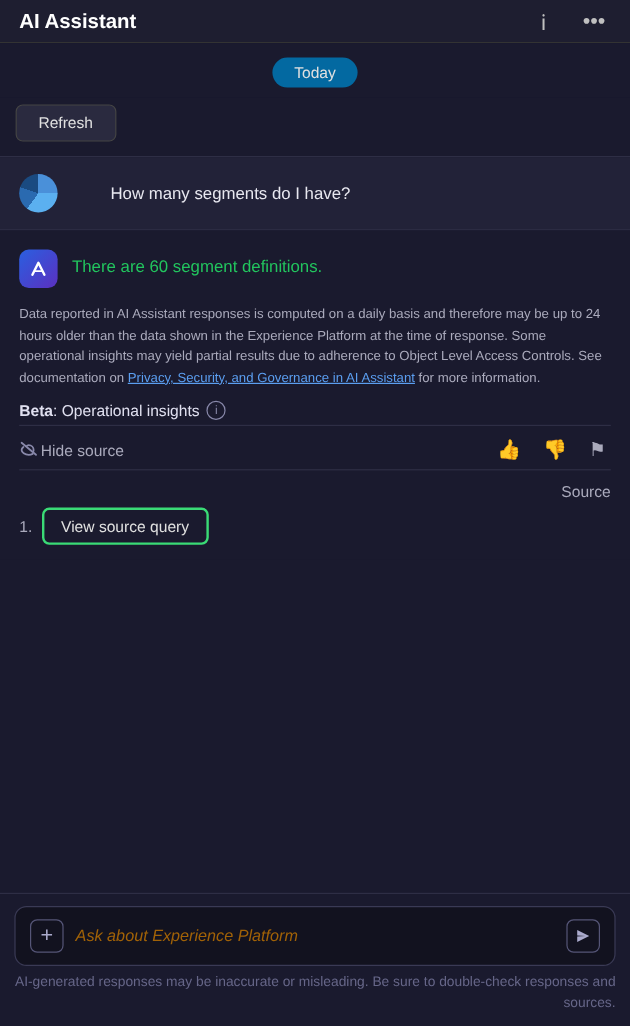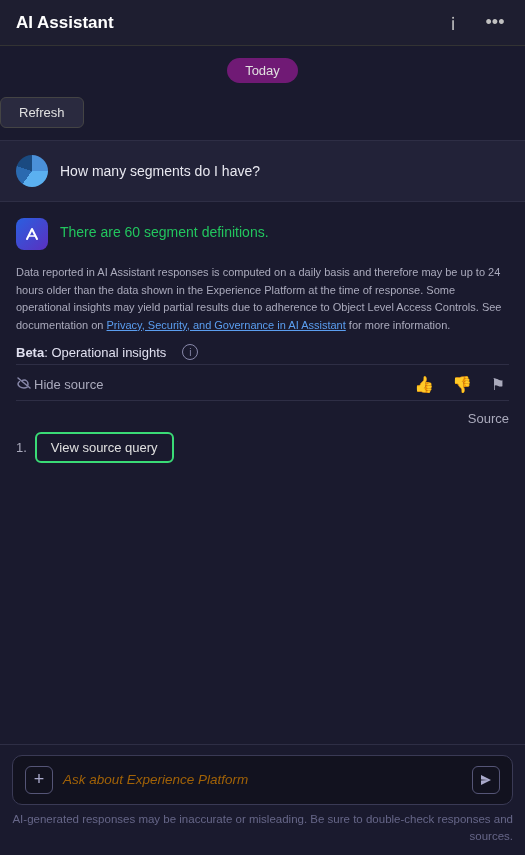--- a/index.html
+++ b/index.html
@@ -14,21 +14,21 @@
     }
 
     
     .header {
       display: flex;
       align-items: center;
       justify-content: space-between;
       background: #1e1e30;
       padding: 10px 16px;
       border-bottom: 1px solid #333;
-      height: 46px;
+      height: 36px;
     }
     .header-title {
       font-size: 17px;
       font-weight: 600;
       color: #ffffff;
     }
     .header-icons {
       display: flex;
       gap: 14px;
       align-items: center;
@@ -49,31 +49,31 @@
 
     
     .date-bar {
       display: flex;
       justify-content: center;
       align-items: center;
       padding: 12px 0 8px 0;
       background: #1a1a2e;
     }
     .date-badge {
-      background: #701a75;
+      background: #0369a1;
       color: #e0e0e0;
       font-size: 13px;
       padding: 5px 18px;
       border-radius: 16px;
       font-weight: 500;
     }
 
     
     .refresh-bar {
-      padding: 6px 16px 12px 0;
+      padding: 6px 16px 12px 13px;
       background: #1a1a2e;
     }
     .refresh-btn {
       background: #2a2a3f;
       border: 1px solid #444;
       color: #e0e0e0;
       padding: 7px 18px;
       border-radius: 6px;
       cursor: pointer;
       font-size: 13px;
@@ -100,20 +100,21 @@
       width: 32px;
       height: 32px;
       border-radius: 50%;
       background: conic-gradient(#4a90d9 0% 25%, #5bb0f0 25% 60%, #2a6ab0 60% 80%, #1a4a80 80% 100%);
       flex-shrink: 0;
     }
     .user-message-text {
       color: #e8e8f0;
       font-size: 14px;
       font-weight: 400;
+      margin-left: 32px;
     }
 
     
     .ai-response {
       padding: 16px 16px 12px 16px;
       background: #1a1a2e;
     }
     .ai-response-header {
       display: flex;
       align-items: flex-start;
@@ -165,21 +166,21 @@
     }
     .disclaimer-link {
       color: #5b9ef0;
       text-decoration: underline;
       cursor: pointer;
     }
 
     .beta-row {
       display: flex;
       align-items: center;
-      gap: 16px;
+      gap: 6px;
       margin-top: 10px;
       margin-bottom: 4px;
     }
     .beta-label {
       font-size: 13px;
       color: #e0e0f0;
     }
     .beta-label strong {
       font-weight: 700;
     }

